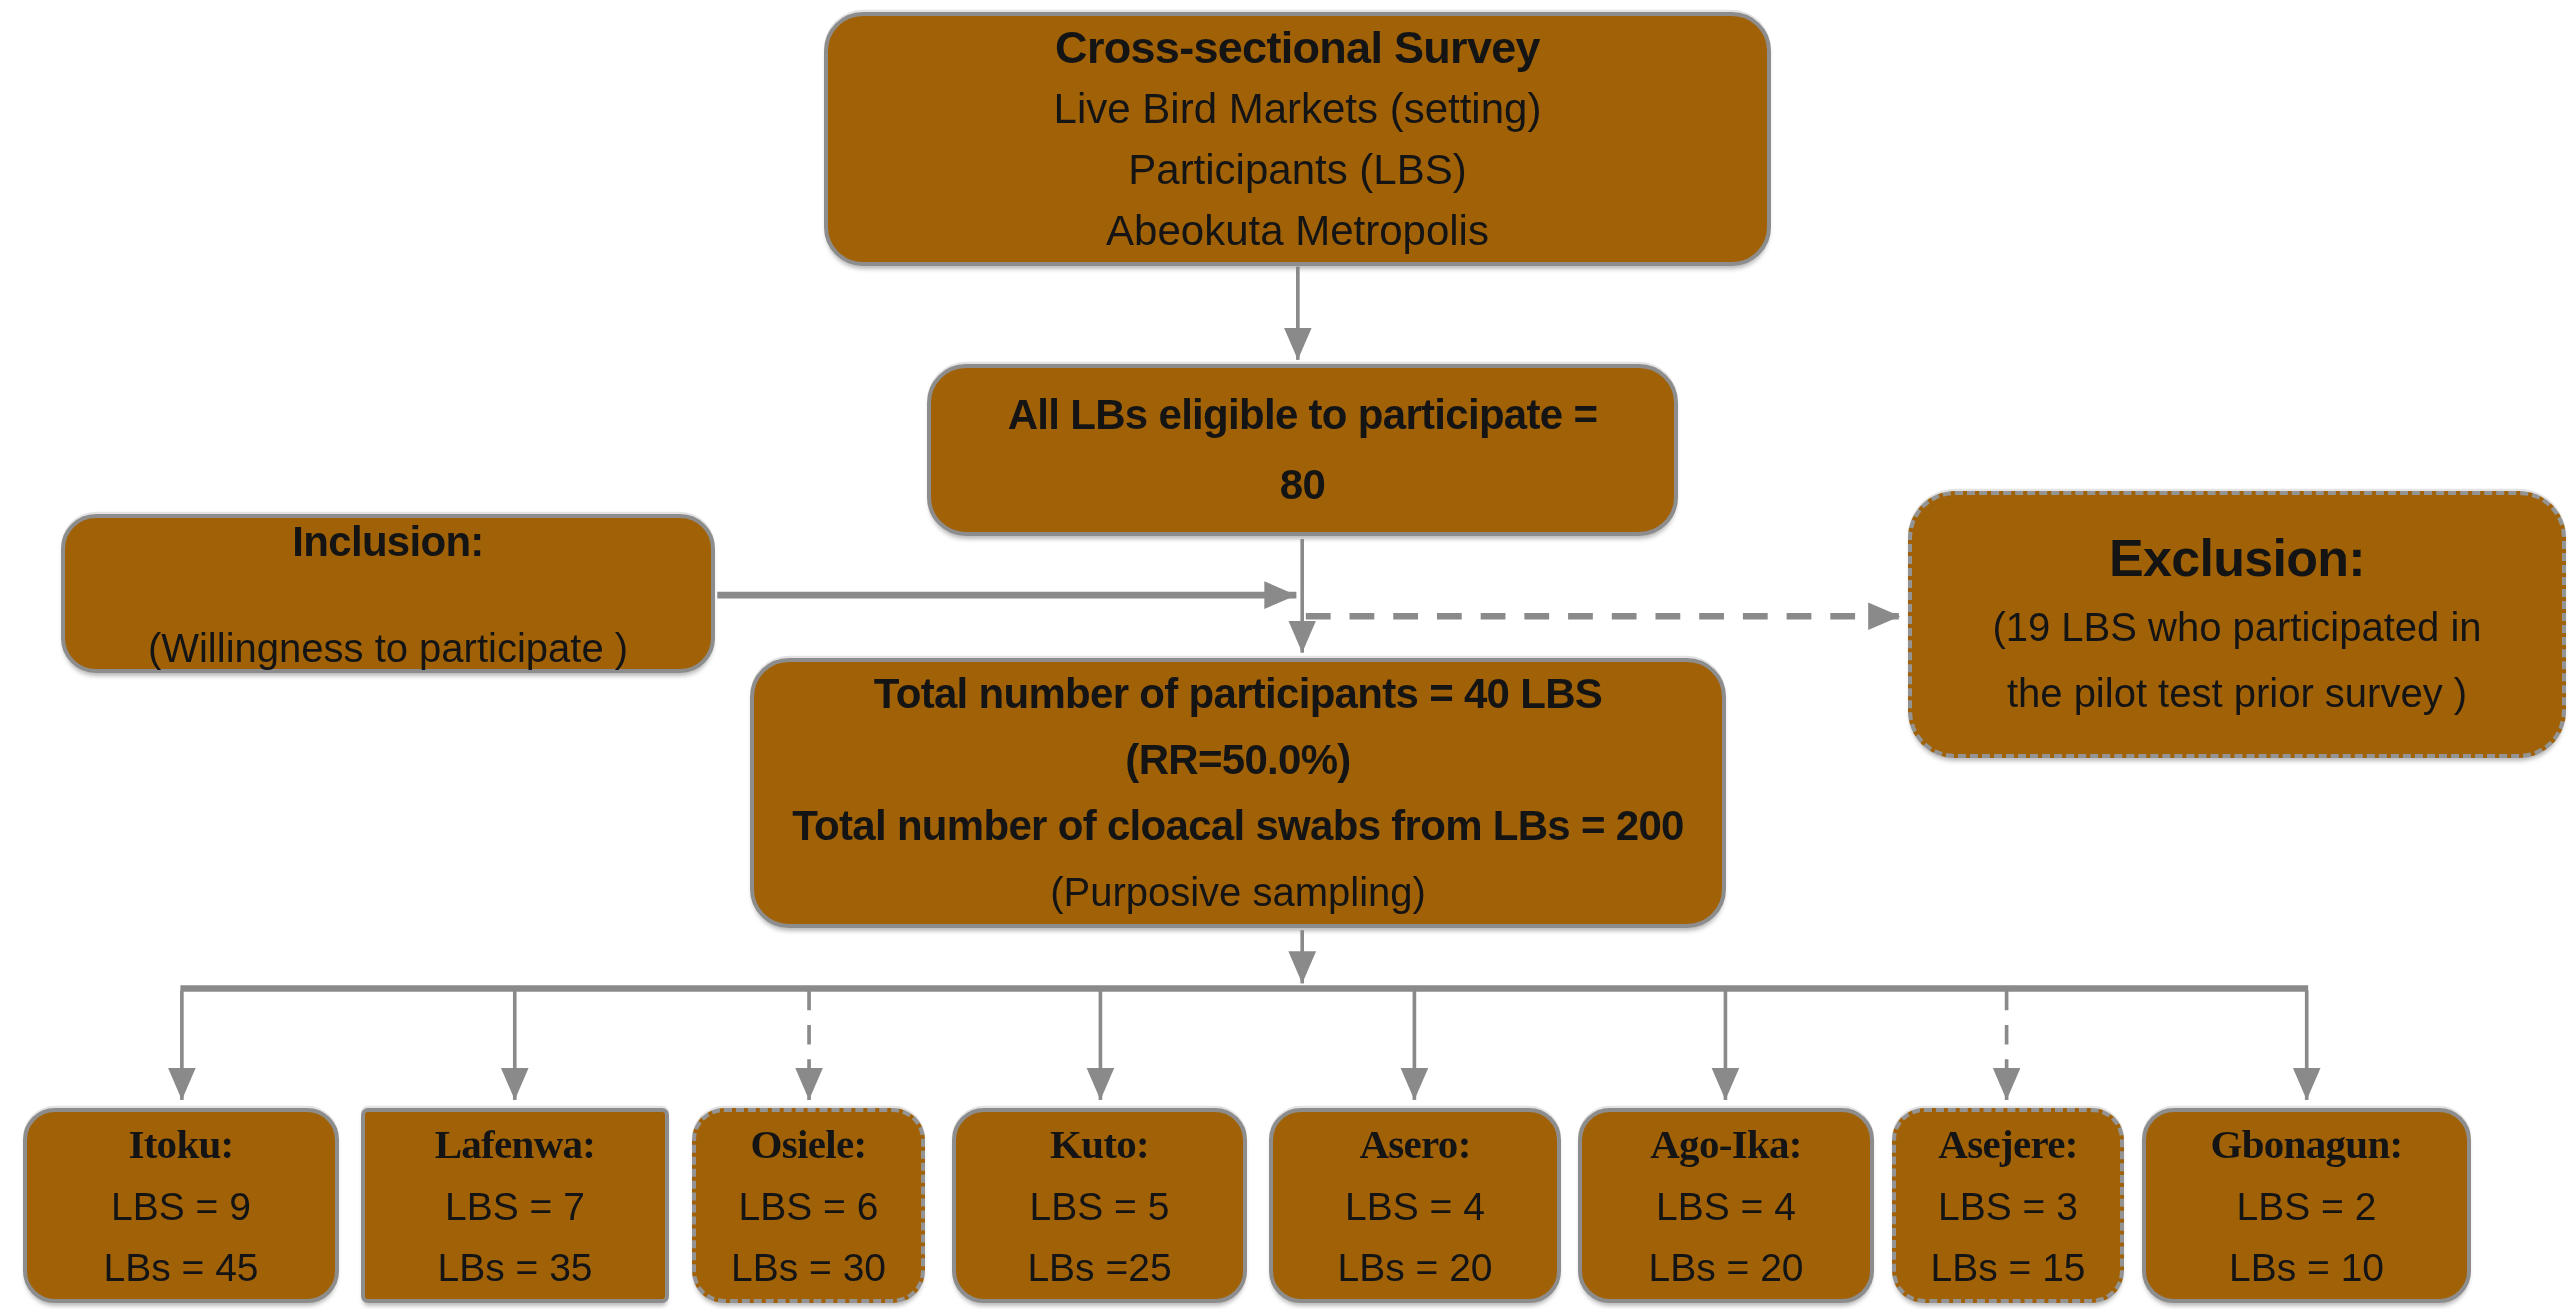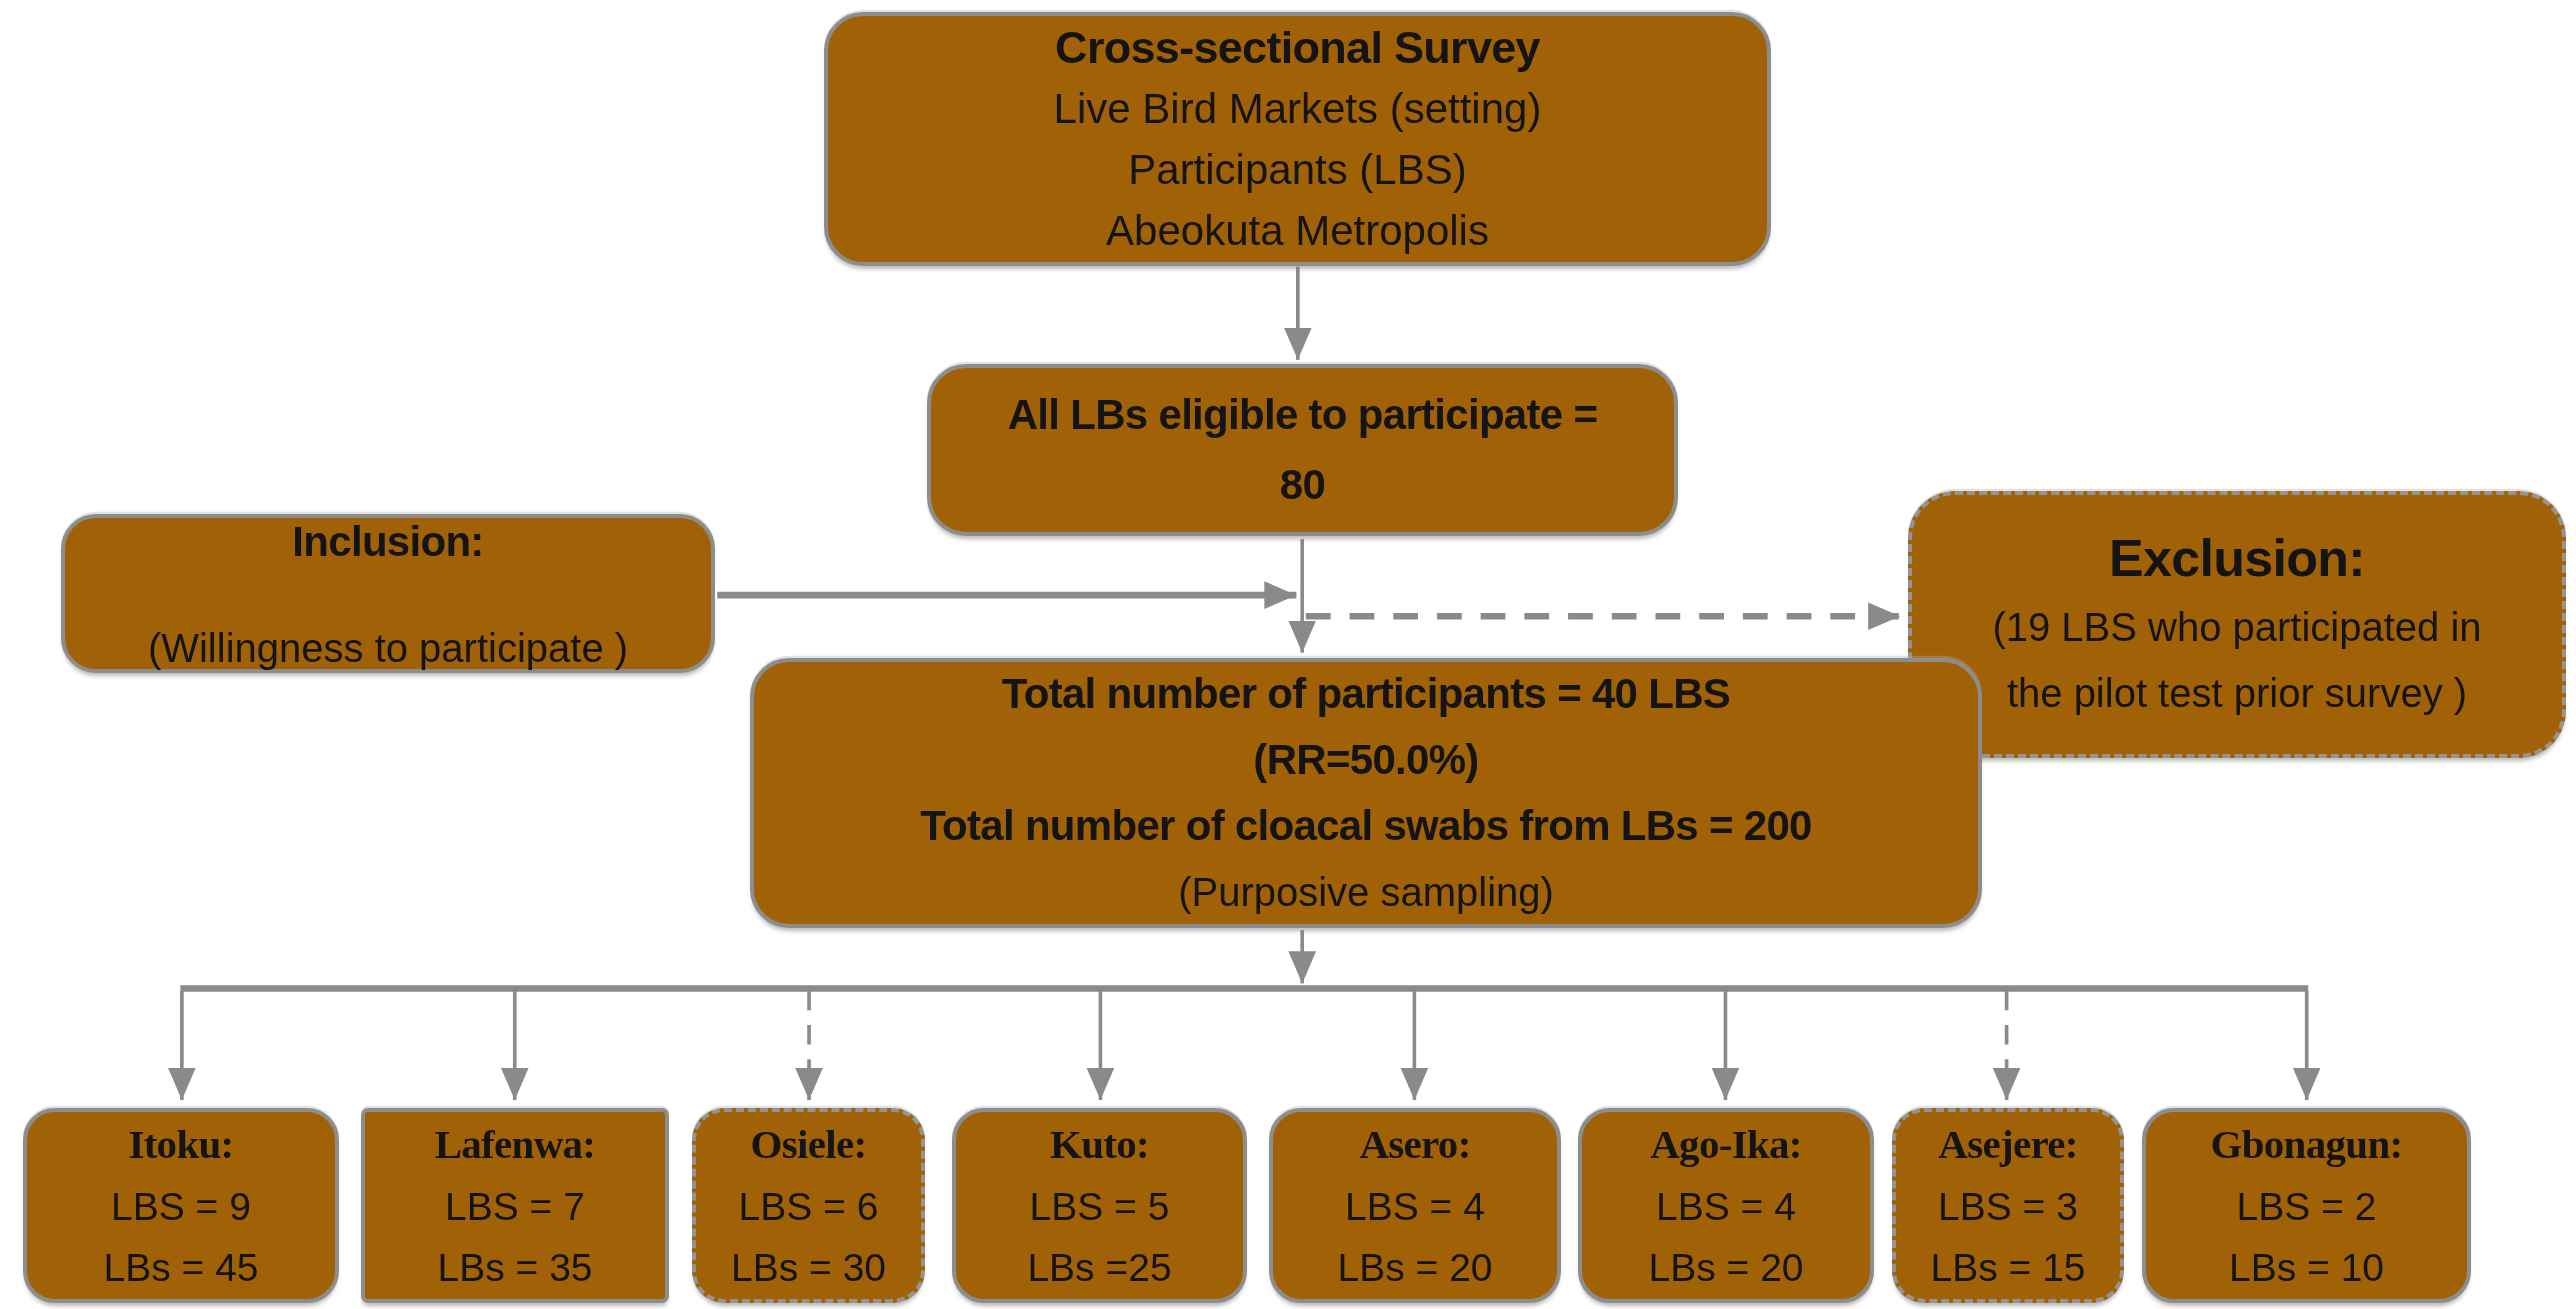--- a/index.html
+++ b/index.html
@@ -83,21 +83,21 @@
     <div class="t inc-t">Inclusion:</div>
     <div class="r inc-r">(Willingness to participate )</div>
   </div>
 
   <div class="box dashed" style="left:1908px;top:491px;width:658px;height:267px;border-radius:47px;">
     <div class="t exc-t">Exclusion:</div>
     <div class="r exc-r">(19 LBS who participated in</div>
     <div class="r exc-r">the pilot test prior survey )</div>
   </div>
 
-  <div class="box" style="left:750px;top:658px;width:1232px;height:270px;">
+  <div class="box" style="left:750px;top:658px;width:976px;height:270px;">
     <div class="t tot-b">Total number of participants = 40 LBS</div>
     <div class="t tot-b">(RR=50.0%)</div>
     <div class="t tot-b">Total number of cloacal swabs from LBs = 200</div>
     <div class="r tot-r">(Purposive sampling)</div>
   </div>
 
   <div class="box market" style="left:23px;top:1108px;width:316px;height:195px;">
     <div class="t mk-t">Itoku:</div>
     <div class="r mk-r">LBS = 9</div>
     <div class="r mk-r">LBs = 45</div>

